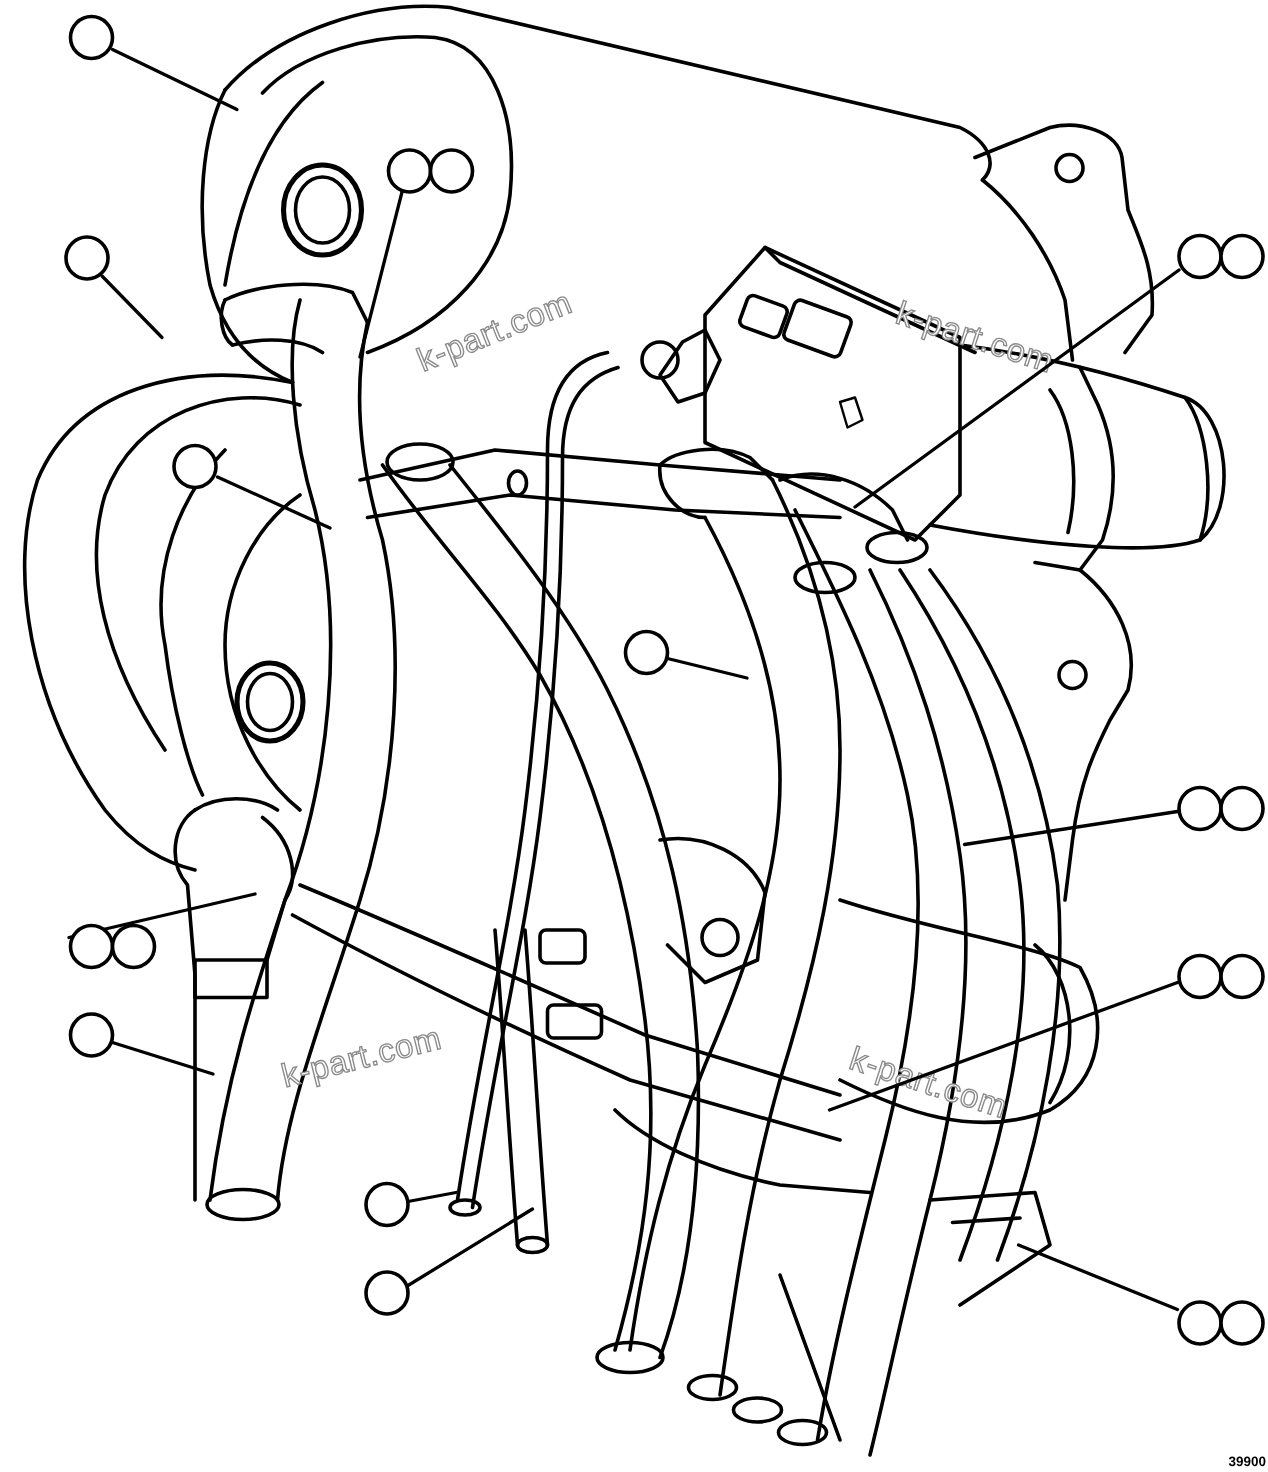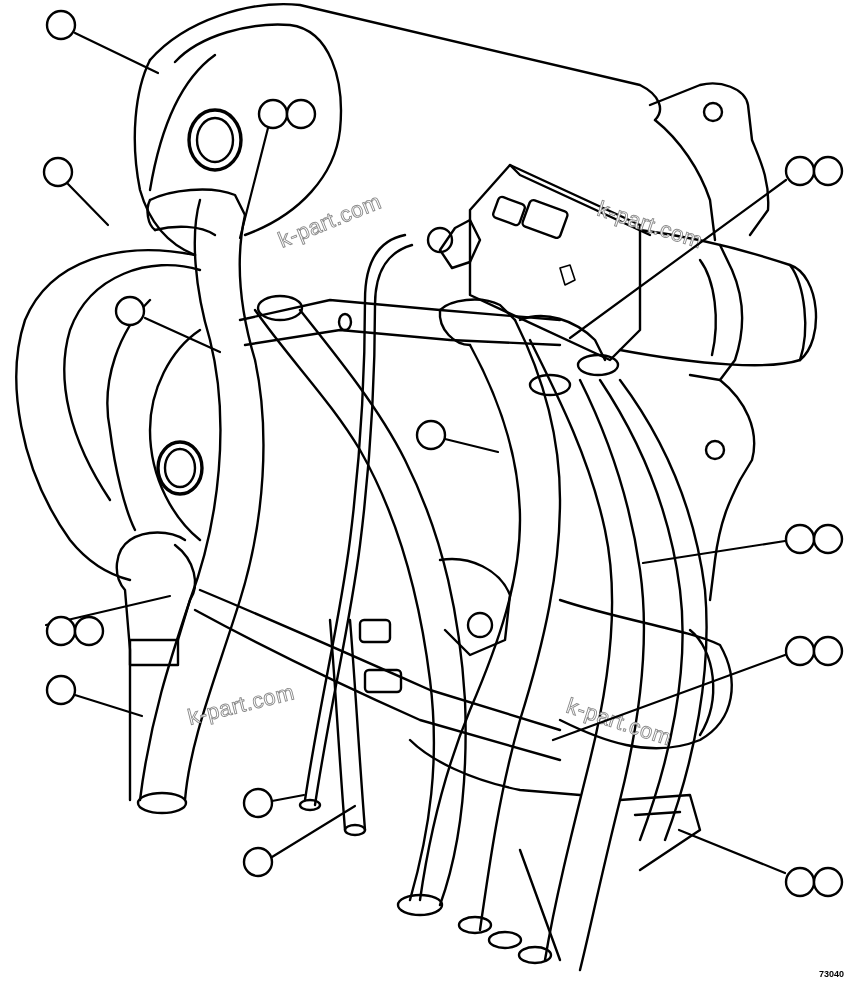--- a/index.html
+++ b/index.html
@@ -182,13 +182,13 @@
 
     <circle class="callout" cx="258" cy="803" r="14"></circle>
 
     <circle class="callout" cx="258" cy="862" r="14"></circle>
 
     <circle class="callout" cx="800" cy="882" r="14"></circle>
     <circle class="callout" cx="828" cy="882" r="14"></circle>
   </g>
 </svg>
 
-<div class="figno" style="left:819px; top:969px;">73040</div>
+<div class="figno" style="left:819px; top:969px;">39900</div>
 
 </body></html>

